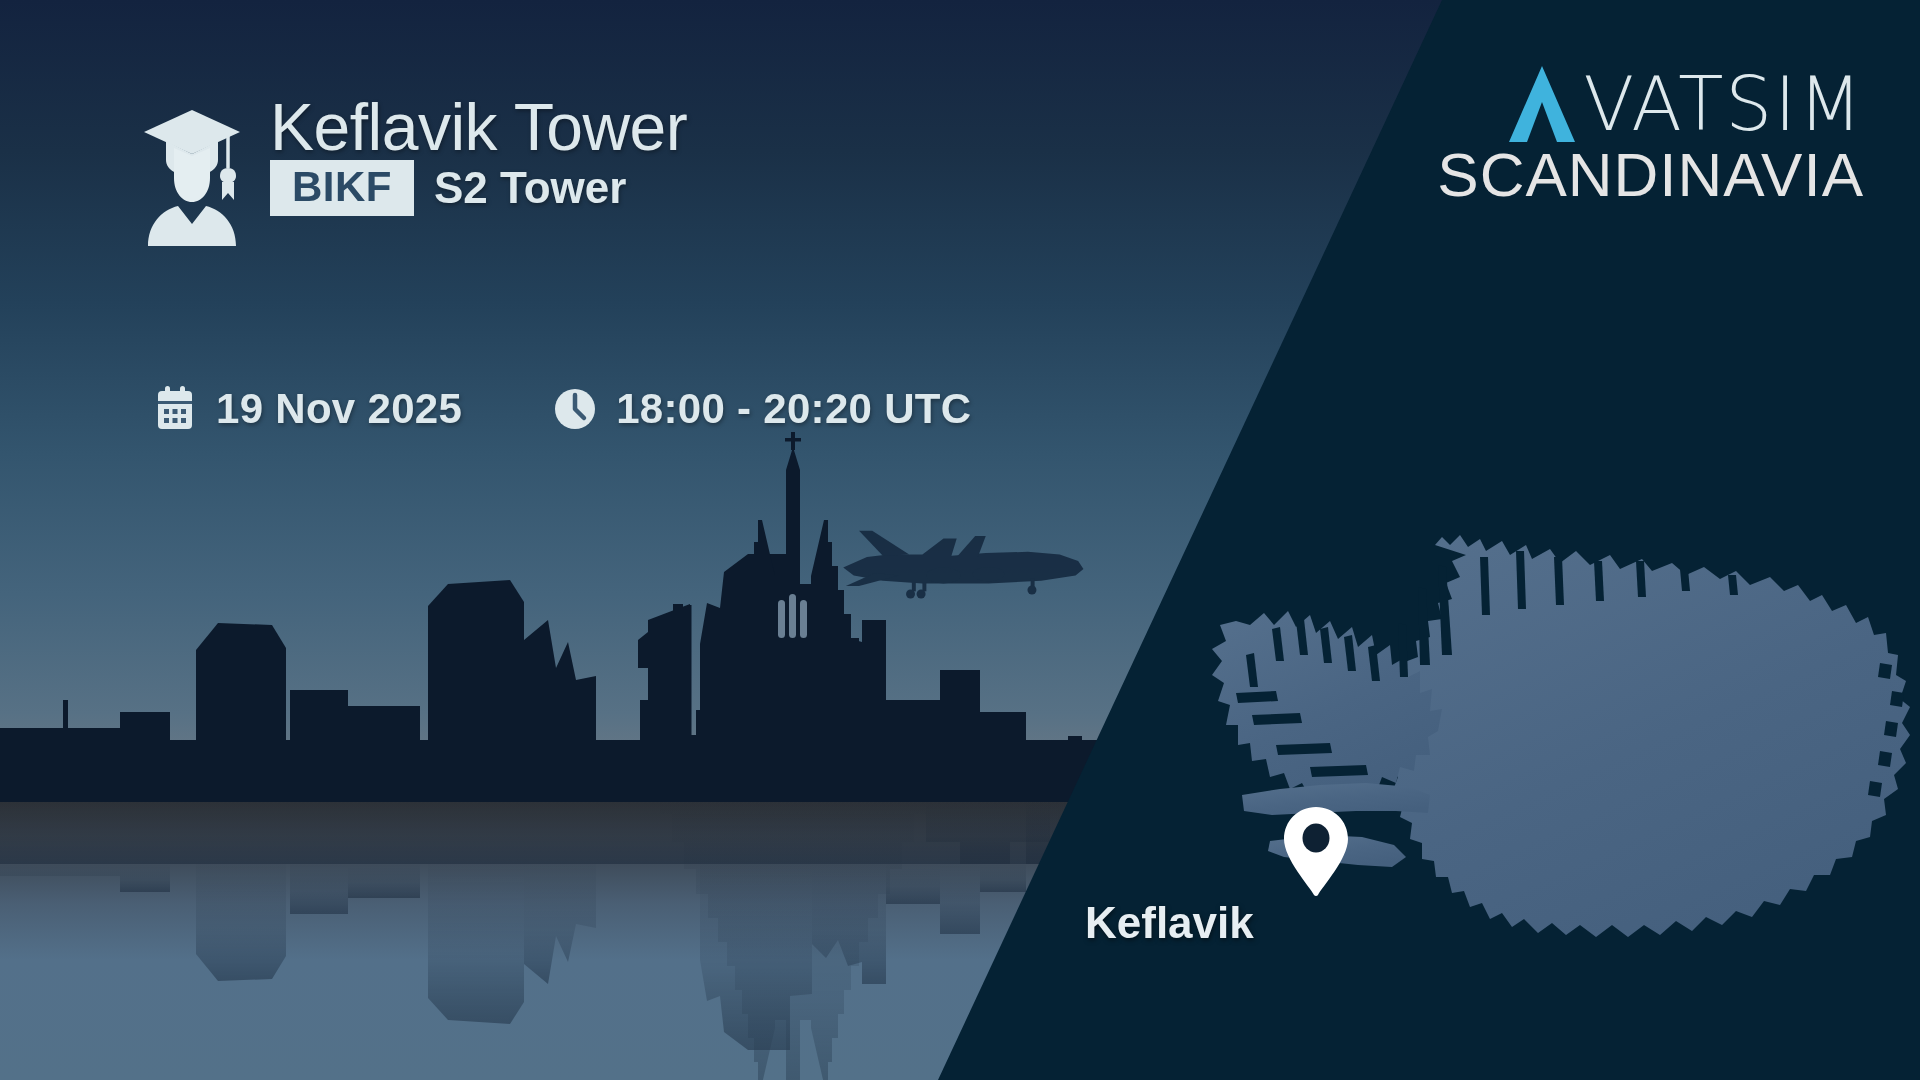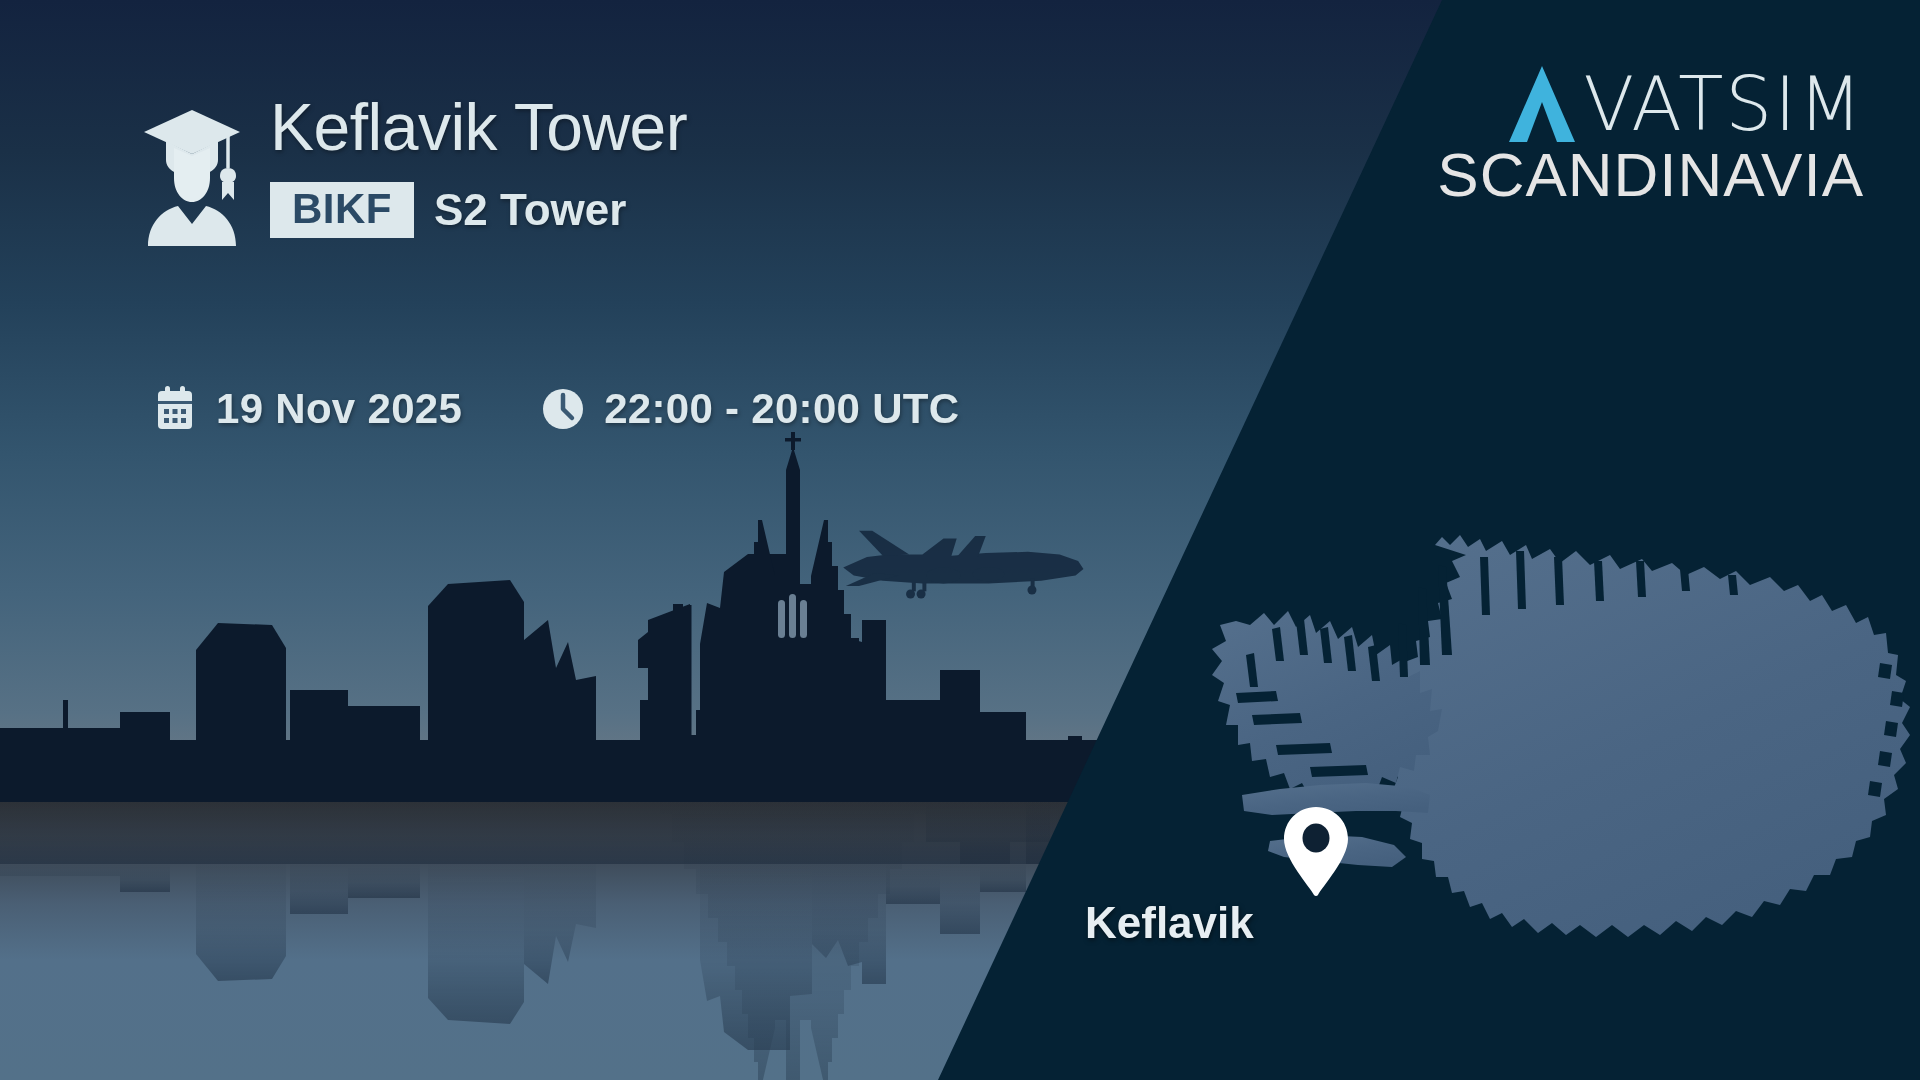--- a/index.html
+++ b/index.html
@@ -64,41 +64,40 @@
     display:flex; align-items:flex-start; gap:26px;
   }
   .grad-icon { width:104px; height:150px; flex:0 0 auto; margin-top:8px;}
   .header-text { padding-top:6px; }
   .title {
     font-size:66px; font-weight:normal; color:#dde8ec;
     letter-spacing:-0.5px; line-height:1.0;
     text-shadow:1px 2px 4px rgba(0,0,0,.35);
   }
   .subrow {
-    margin-top:22px;
     display:flex; align-items:center; gap:20px;
   }
   .icao-badge{
     background:#dde8ec; color:#2b4a66;
     font-size:42px; font-weight:bold;
     padding:6px 22px 8px 22px;
     line-height:1;
     letter-spacing:0.5px;
   }
   .exam-label{
     font-size:44px; font-weight:bold; color:#dde8ec;
     text-shadow:1px 2px 4px rgba(0,0,0,.35);
   }
 
   
   .meta{
     position:absolute; left:152px; top:385px;
     color:#dde8ec;
   }
-  .meta-row{ display:flex; align-items:center; gap:0; margin-bottom:36px; }
+  .meta-row{ display:flex; align-items:center; gap:12px; margin-bottom:36px; }
   .meta-item{ display:flex; align-items:center; gap:18px; }
   .meta-item + .meta-item{ margin-left:78px; }
   .meta-text{
     font-size:42px; font-weight:bold; letter-spacing:0.3px;
     text-shadow:1px 2px 4px rgba(0,0,0,.35);
   }
   .meta-ico{ width:46px; height:46px; flex:0 0 auto; display:block; }
 
   
   .logo{
@@ -479,21 +478,21 @@
         </span>
         <span class="meta-text">19 Nov 2025</span>
       </div>
       <div class="meta-item">
         <span class="meta-ico">
           <svg width="46" height="46" viewBox="0 0 46 46">
             <circle cx="23" cy="23" r="20" fill="#dde8ec"></circle>
             <path d="M23,9 L23,23 L32,32" stroke="#3b5a74" stroke-width="4.5" stroke-linecap="round" stroke-linejoin="round" fill="none"></path>
           </svg>
         </span>
-        <span class="meta-text">22:00 - 20:00 UTC</span>
+        <span class="meta-text">18:00 - 20:20 UTC</span>
       </div>
     </div>
   </div>
 
   <div class="logo">
     <div class="logo-row1">
       <span class="logo-mark">
         <svg width="74" height="84" viewBox="0 0 74 84">
           <path d="M37,4 L70,80 L52,80 L37,40 L22,80 L4,80 Z" fill="#3fb3dd"></path>
         </svg>

